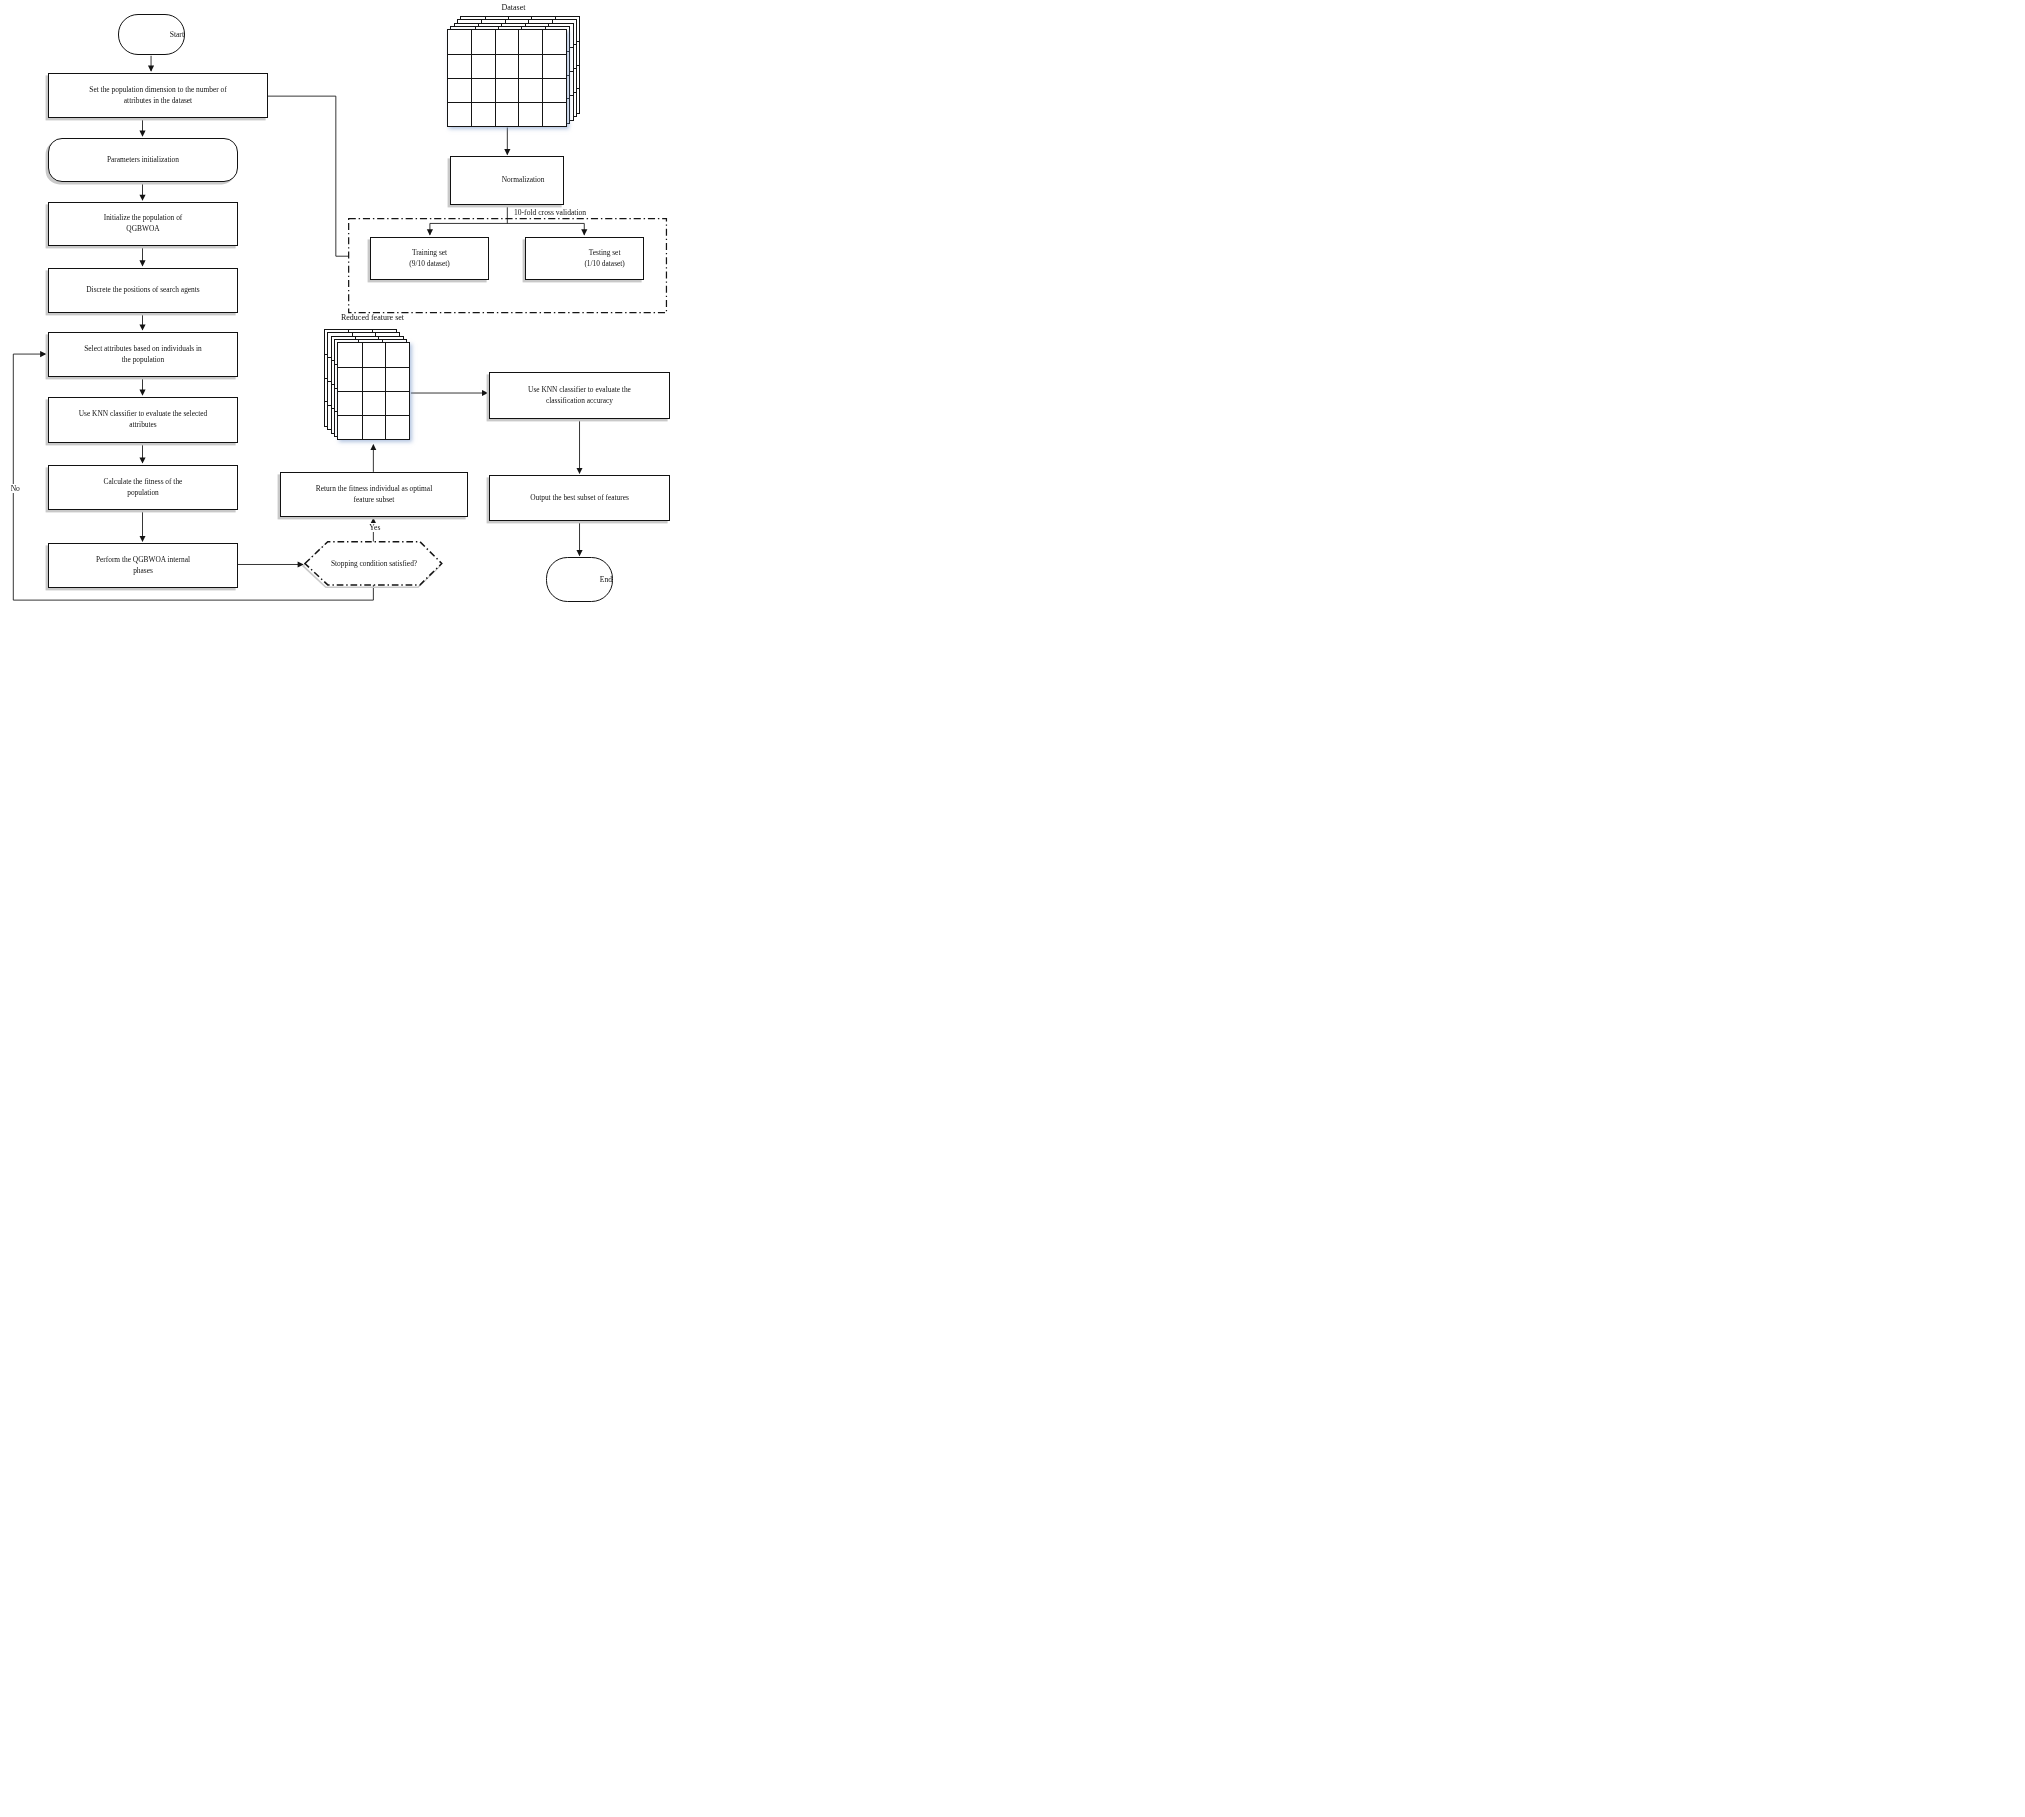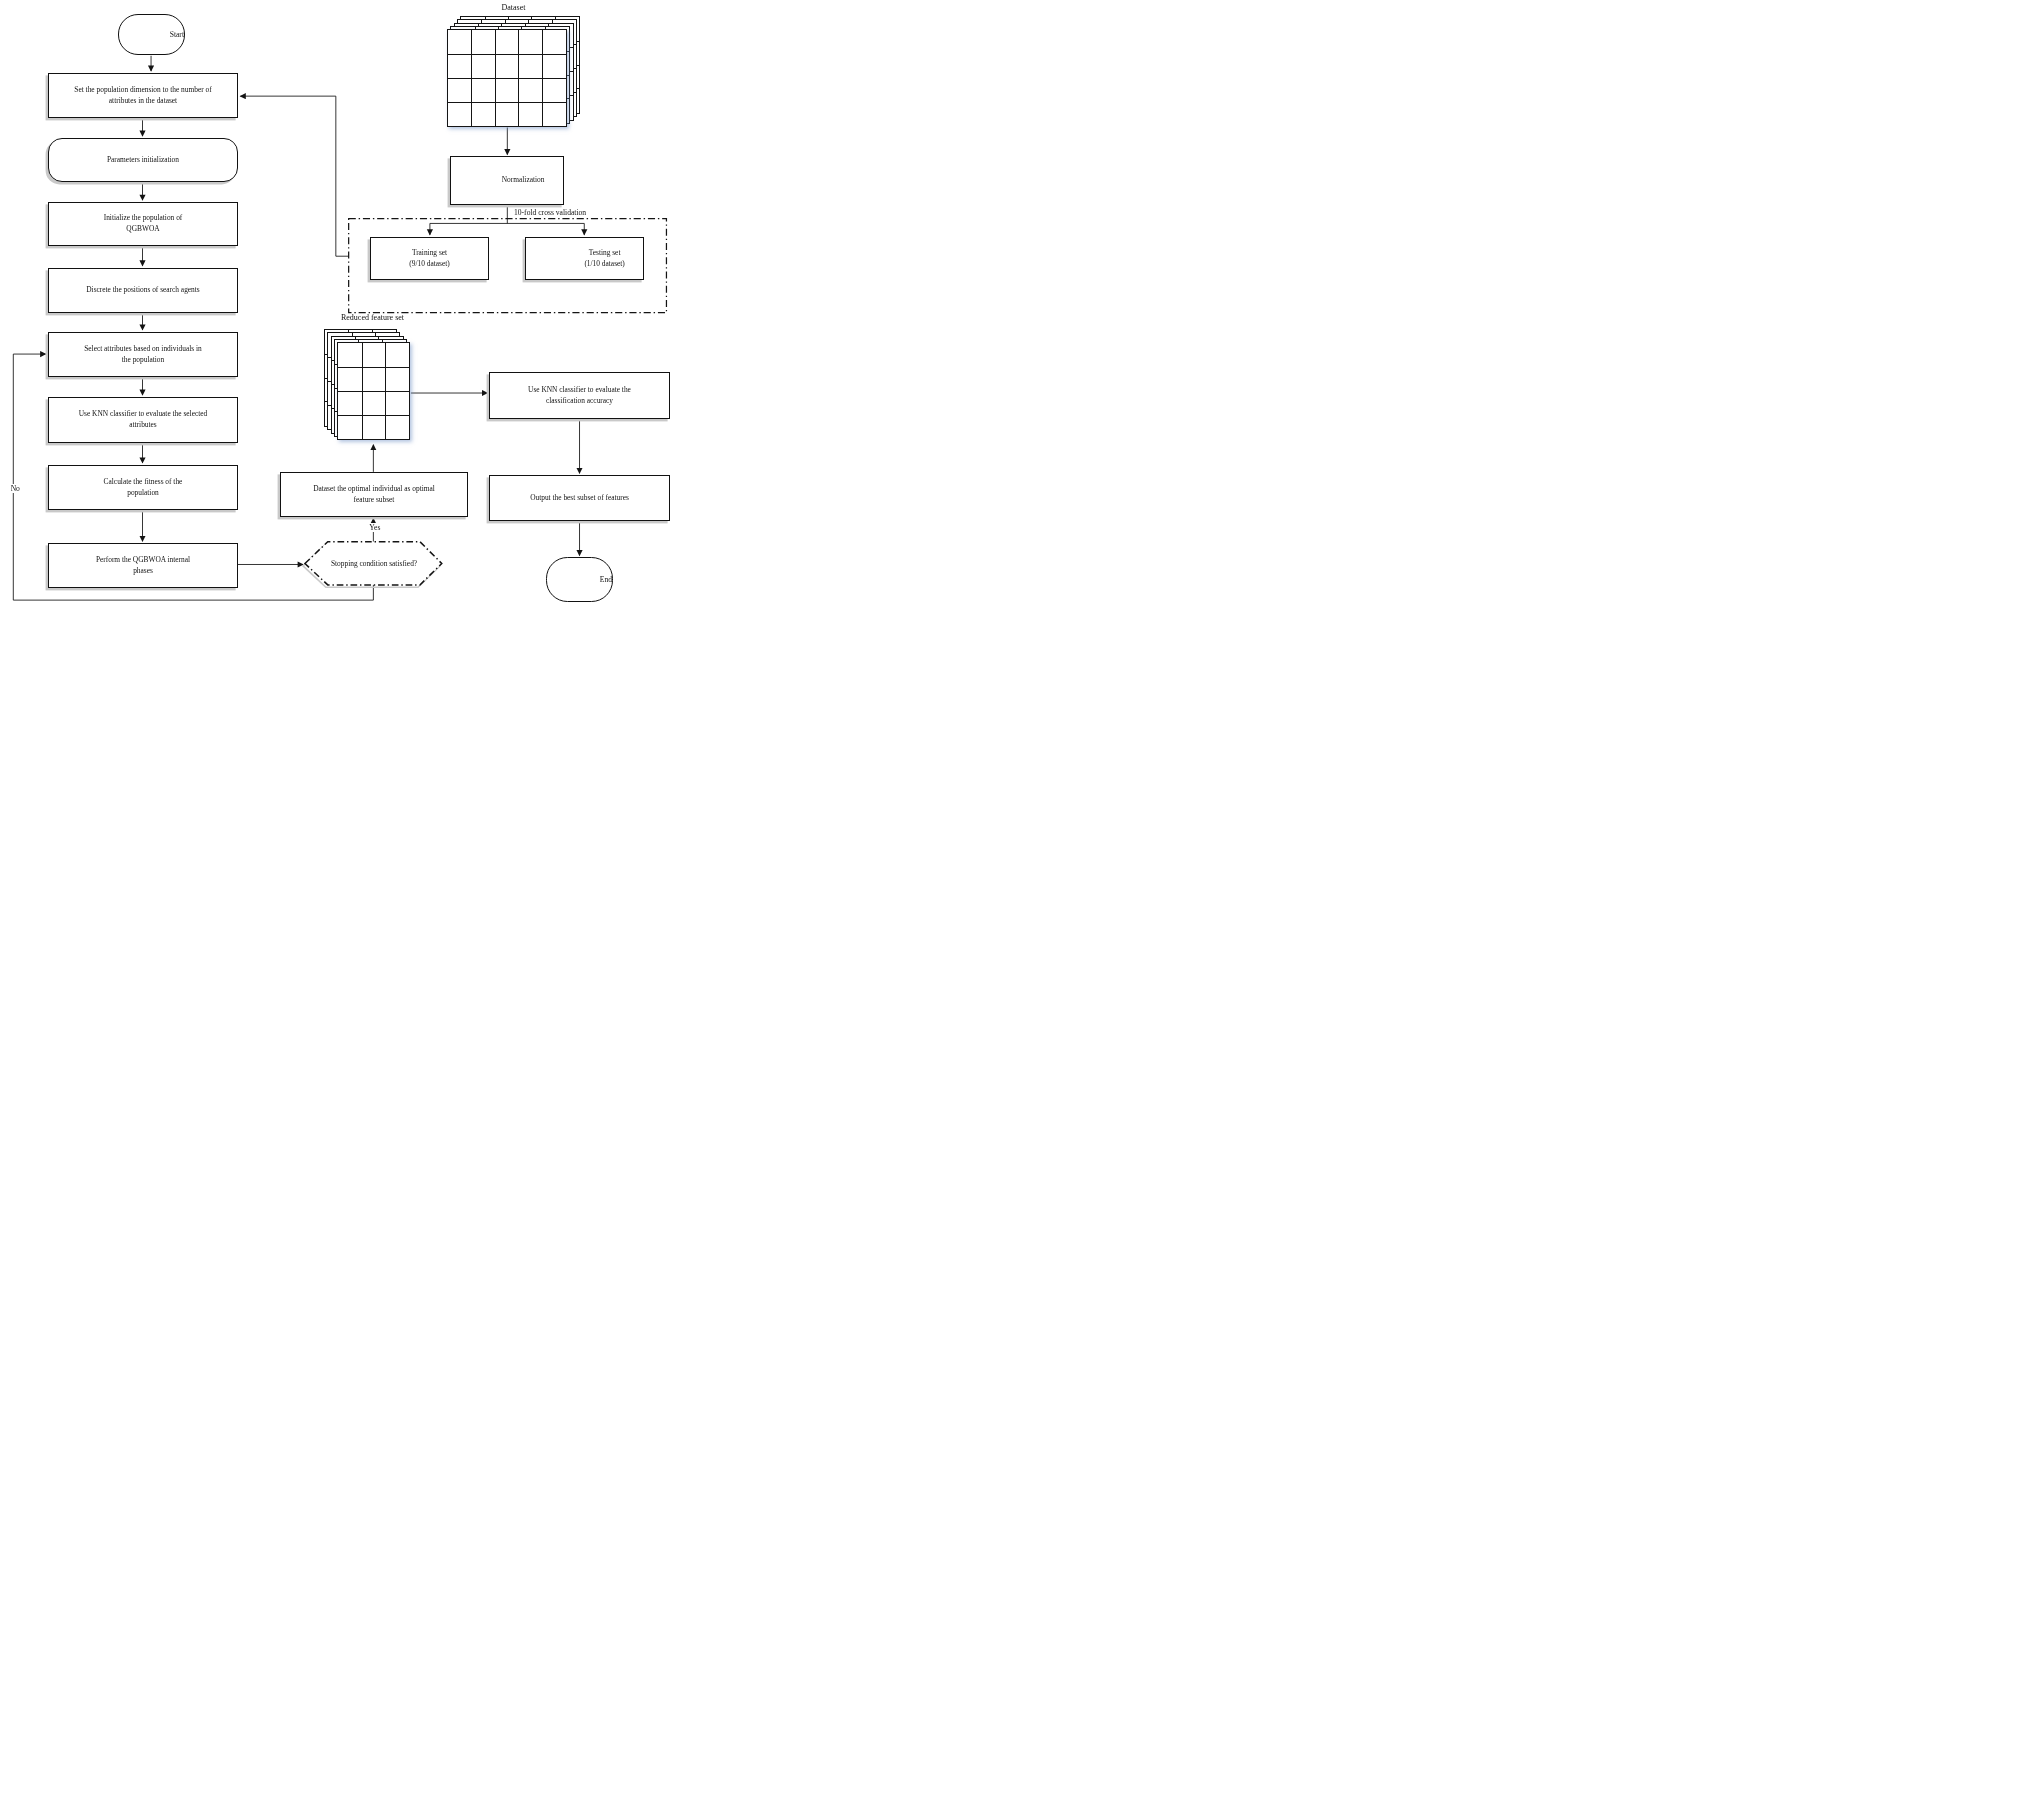--- a/index.html
+++ b/index.html
@@ -99,21 +99,21 @@
     <g>
       <polygon points="638,1191 686,1145 880,1145 926,1191 880,1236 686,1236" fill="none" stroke="#c9c9c9" stroke-width="3.4"></polygon>
       <polygon points="642,1186 690,1140 884,1140 930,1186 884,1231 690,1231" fill="#ffffff" stroke="#141414" stroke-width="3.2" stroke-dasharray="14 6 3 6"></polygon>
     </g>
   </svg>
 
   <div class="terminator" style="left:118px;top:14.3px;width:67px;height:41px;border-radius:20px;">
     <span>Start</span>
   </div>
 
-  <div class="pbox" style="left:48px;top:73px;width:190px;height:45px;">
+  <div class="pbox" style="left:48px;top:73px;width:220px;height:45px;">
     <span style="max-width:138px;">Set the population dimension to the number of attributes in the dataset</span>
   </div>
 
   <div class="pbox" style="left:48px;top:138px;width:190px;height:44px;border-radius:14px;">
     <span>Parameters initialization</span>
   </div>
 
   <div class="pbox" style="left:48px;top:202px;width:190px;height:44px;">
     <span style="max-width:107px;">Initialize the population of QGBWOA</span>
   </div>
@@ -148,21 +148,21 @@
 
   <div class="stack" style="left:324px;top:329px;width:86px;height:112px;">
     <div class="gpage page-r" style="left:0px;top:0px;width:73px;height:98px;z-index:1;"></div>
     <div class="gpage page-r" style="left:3.3px;top:3.3px;width:73px;height:98px;z-index:2;"></div>
     <div class="gpage page-r" style="left:6.7px;top:6.7px;width:73px;height:98px;z-index:3;"></div>
     <div class="gpage page-r" style="left:10px;top:10px;width:73px;height:98px;z-index:4;"></div>
     <div class="gpage page-r front" style="left:13.3px;top:13.3px;width:73px;height:98px;z-index:5;"></div>
   </div>
 
   <div class="pbox" style="left:280px;top:472px;width:188px;height:45px;">
-    <span style="max-width:126px;">Dataset the optimal individual as optimal feature subset</span>
+    <span style="max-width:126px;">Return the fitness individual as optimal feature subset</span>
   </div>
 
   <div class="lbl" style="left:447px;top:2.9px;width:133px;font-size:8px;">Dataset</div>
 
   <div class="stack" style="left:447px;top:16px;width:134px;height:112px;">
     <div class="gpage page-d" style="left:13.3px;top:0px;width:120px;height:98px;z-index:1;"></div>
     <div class="gpage page-d" style="left:10px;top:3.3px;width:120px;height:98px;z-index:2;"></div>
     <div class="gpage page-d" style="left:6.7px;top:6.7px;width:120px;height:98px;z-index:3;"></div>
     <div class="gpage page-d" style="left:3.3px;top:10px;width:120px;height:98px;z-index:4;"></div>
     <div class="gpage page-d front" style="left:0px;top:13.3px;width:120px;height:98px;z-index:5;"></div>

